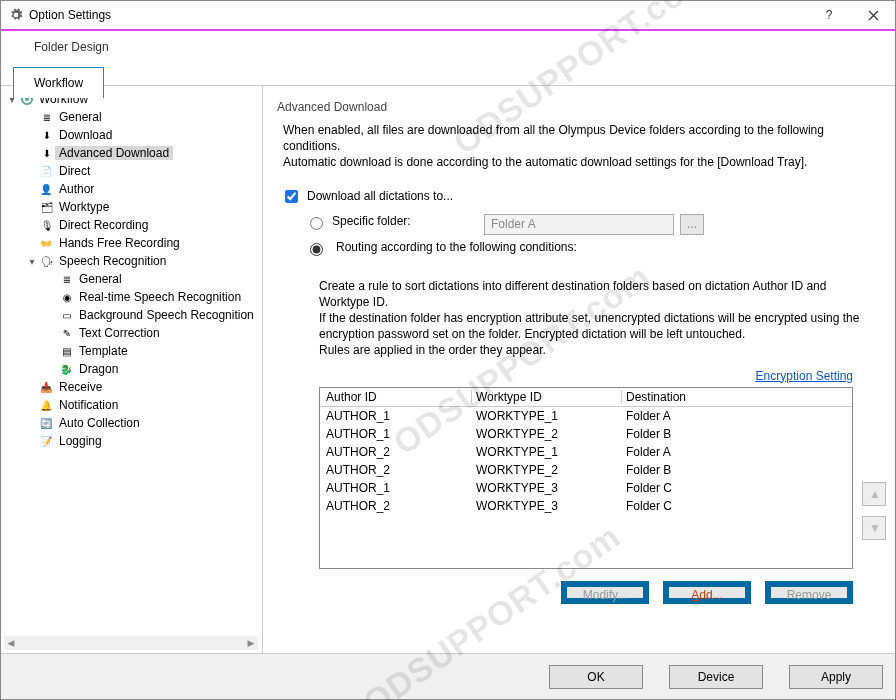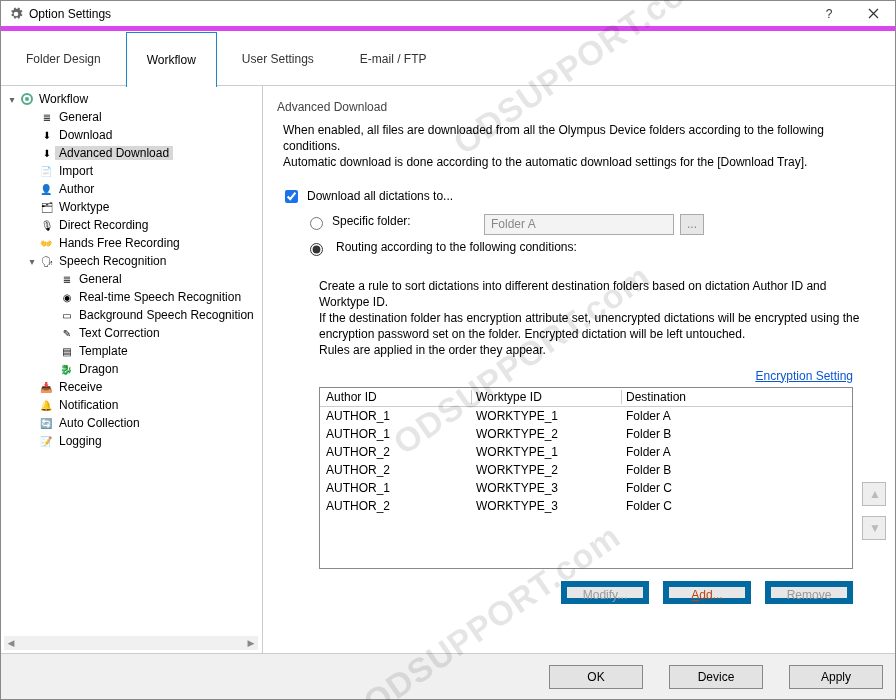--- a/index.html
+++ b/index.html
@@ -1,21 +1,21 @@
 <!DOCTYPE html>
 <html><head>
 <meta charset="utf-8">
 <style>
 * { box-sizing: border-box; font-family: "Segoe UI", Tahoma, sans-serif; font-size: 12px; }
 body { margin: 0; background: #fff; width: 896px; height: 700px; overflow: hidden; border: 1px solid #888; }
-.titlebar { height: 30px; display: flex; align-items: center; padding: 0 0 0 8px; background: #fff; border-bottom: 5px solid #d946ef; }
+.titlebar { height: 30px; display: flex; align-items: center; padding: 0 0 0 8px; background: #fff; border-bottom: 2px solid #d946ef; }
 .titlebar .gear { width: 14px; height: 14px; margin-right: 6px; }
 .titlebar .title { flex: 1; color: #000; }
 .titlebar .winbtn { width: 44px; height: 100%; display: flex; align-items: center; justify-content: center; color: #333; }
-.tabs { display: flex; height: 55px; padding: 0 4px; border-bottom: 1px solid #ccc; align-items: flex-start; gap: 4px; }
+.tabs { display: flex; height: 55px; padding: 0 12px; border-bottom: 1px solid #ccc; align-items: flex-start; gap: 4px; flex-direction: column; }
 .tab { padding: 8px 20px; color: #333; border: 1px solid transparent; border-bottom: none; height: 55px; display: flex; align-items: center; }
 .tab.active { border-color: #1a87c9; color: #000; background: #fff; position: relative; top: 1px; }
 .content { display: flex; height: calc(100% - 30px - 55px - 46px); }
 .tree { width: 262px; border-right: 1px solid #ccc; background: #fff; overflow: auto; padding: 4px 0; }
 .tree .node { display: flex; align-items: center; height: 18px; cursor: default; padding-left: 4px; }
 .tree .node .exp { width: 14px; text-align: center; color: #666; font-size: 10px; }
 .tree .node .ic { width: 16px; display: inline-flex; align-items: center; justify-content: center; }
 .tree .node .lbl { padding-left: 4px; white-space: nowrap; }
 .tree .node.sel .lbl { background: #d7d7d7; color: #000; padding-right: 4px; }
 .tree .node.sub { padding-left: 24px; }
@@ -99,21 +99,21 @@
           <span class="lbl">Download</span>
         </div>
         <div class="node sub sel">
           <span class="exp"></span>
           <span class="ic" style="font-size:10px;">⬇</span>
           <span class="lbl">Advanced Download</span>
         </div>
         <div class="node sub">
           <span class="exp"></span>
           <span class="ic" style="font-size:10px;">📄</span>
-          <span class="lbl">Import</span>
+          <span class="lbl">Direct</span>
         </div>
         <div class="node sub">
           <span class="exp"></span>
           <span class="ic" style="font-size:10px;">👤</span>
           <span class="lbl">Author</span>
         </div>
         <div class="node sub">
           <span class="exp"></span>
           <span class="ic" style="font-size:10px;">🗂</span>
           <span class="lbl">Worktype</span>

